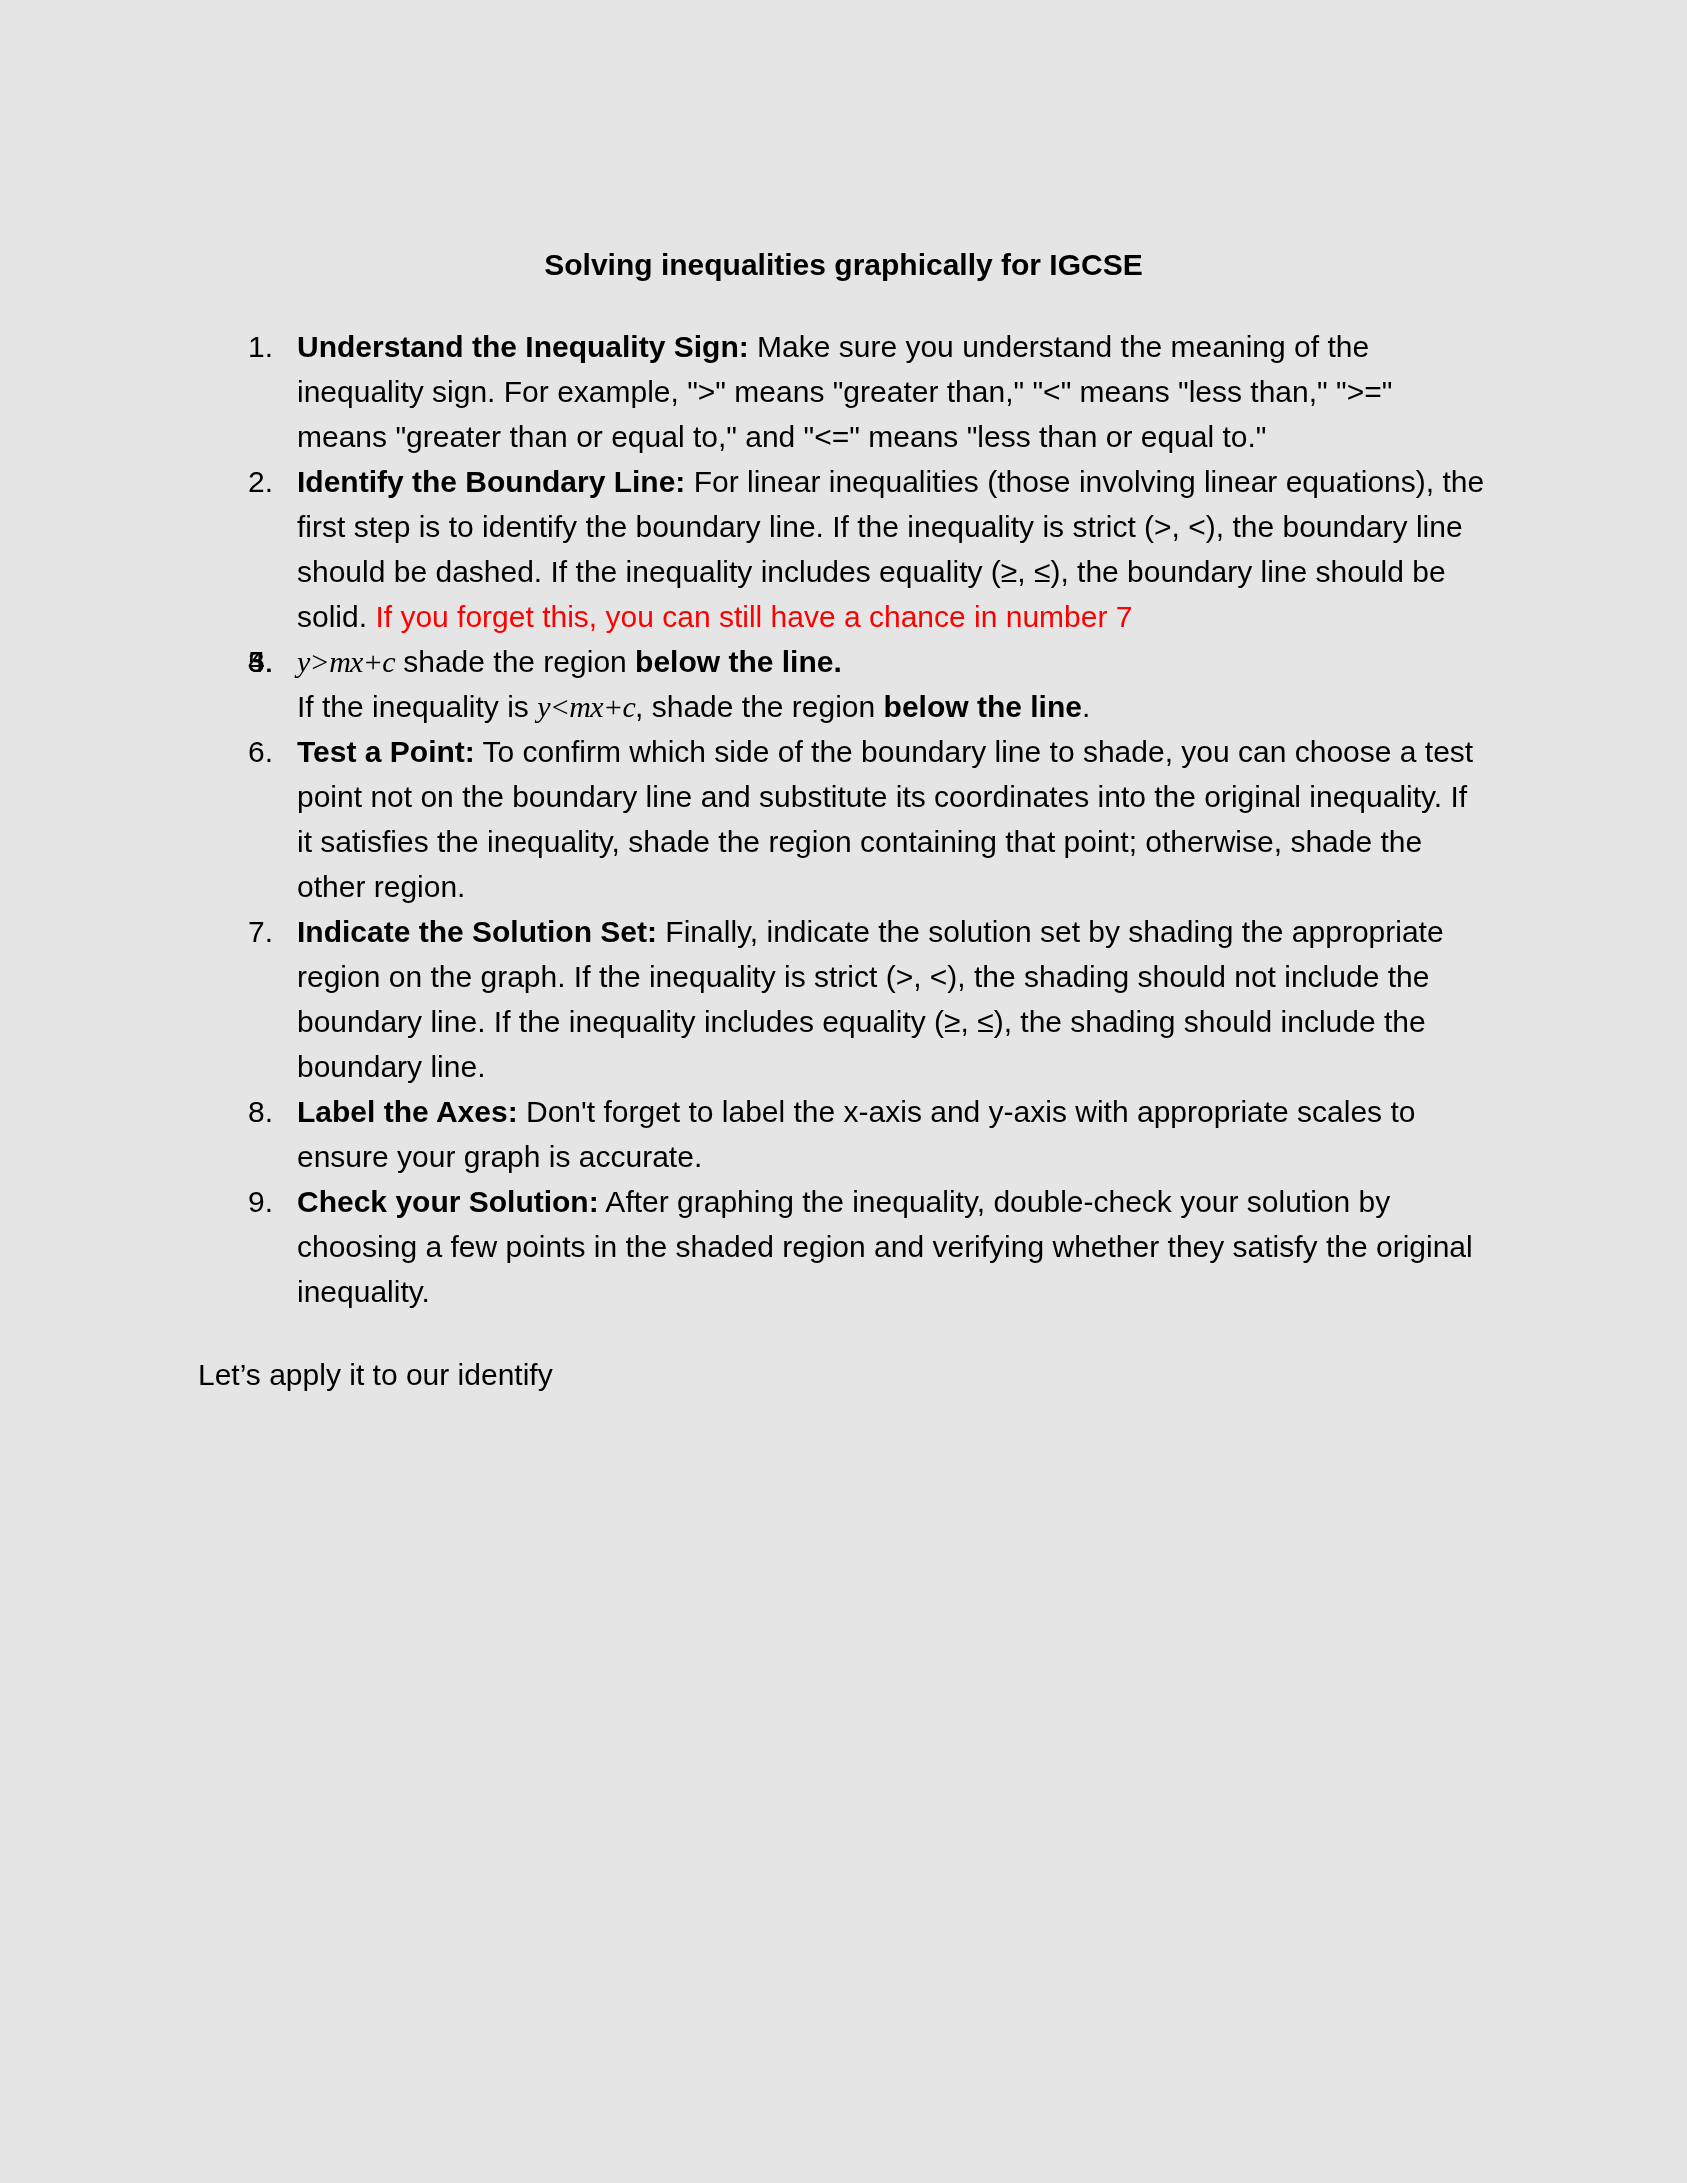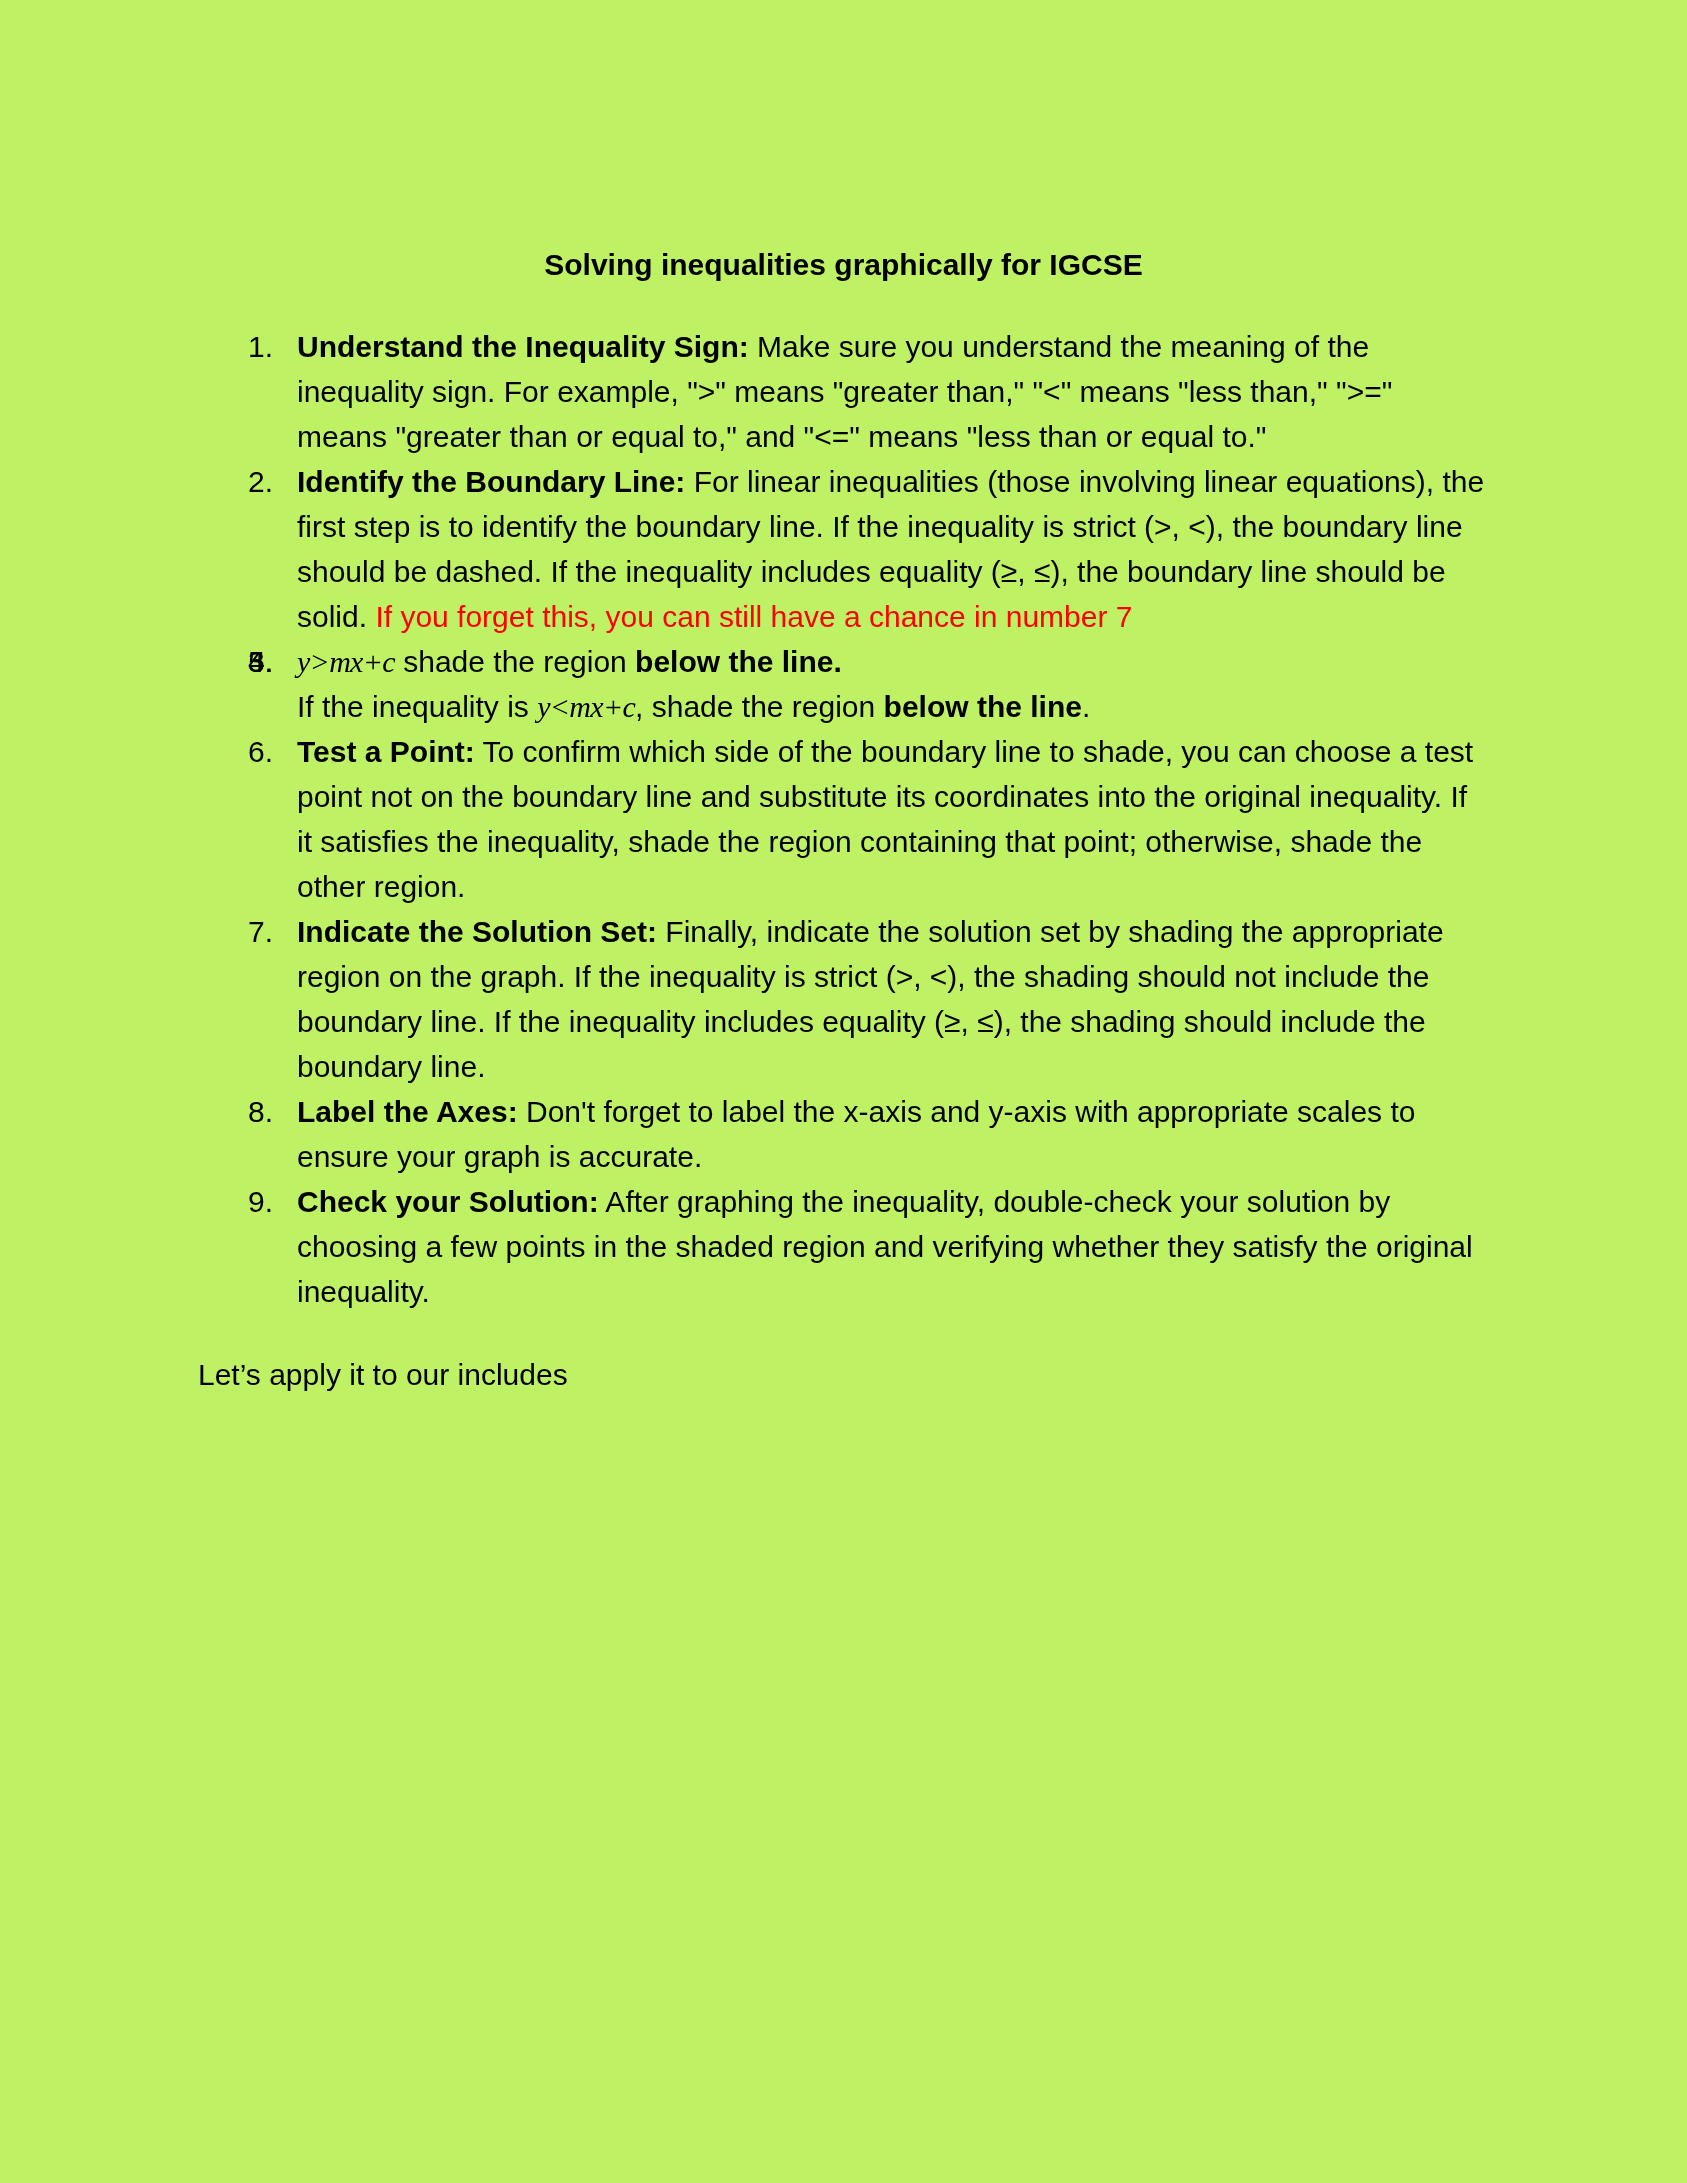--- a/index.html
+++ b/index.html
@@ -1,21 +1,21 @@
 <!DOCTYPE html>
 <html style="font-size:10.6px"><head>
 <meta charset="utf-8">
 <style>
   html, body { margin: 0; padding: 0; background: #ffffff; }
   .page {
     width: 1687px;
     height: 2183px;
     box-sizing: border-box;
     padding: 198px;
-    background: #bef264;
+    background: #e5e5e5;
     color: #000000;
     font-family: "Liberation Sans", sans-serif;
     font-size: 30px;
     line-height: 45px;
     overflow: hidden;
   }
   .title {
     font-size: 30px;
     font-weight: 700;
     text-align: center;
@@ -82,15 +82,15 @@
     <li>
       <span class="num">8.</span>
       <span class="content"><span class="seg-bold">Label the Axes:</span><span class="seg-regular"> Don't forget to label the x-axis and y-axis with appropriate scales to ensure your graph is accurate.</span></span>
     </li>
     <li>
       <span class="num">9.</span>
       <span class="content"><span class="seg-bold">Check your Solution:</span><span class="seg-regular"> After graphing the inequality, double-check your solution by choosing a few points in the shaded region and verifying whether they satisfy the original inequality.</span></span>
     </li>
   </ol>
 
-  <p class="closing">Let’s apply it to our includes</p>
+  <p class="closing">Let’s apply it to our identify</p>
 </div>
 
 
 </body></html>

